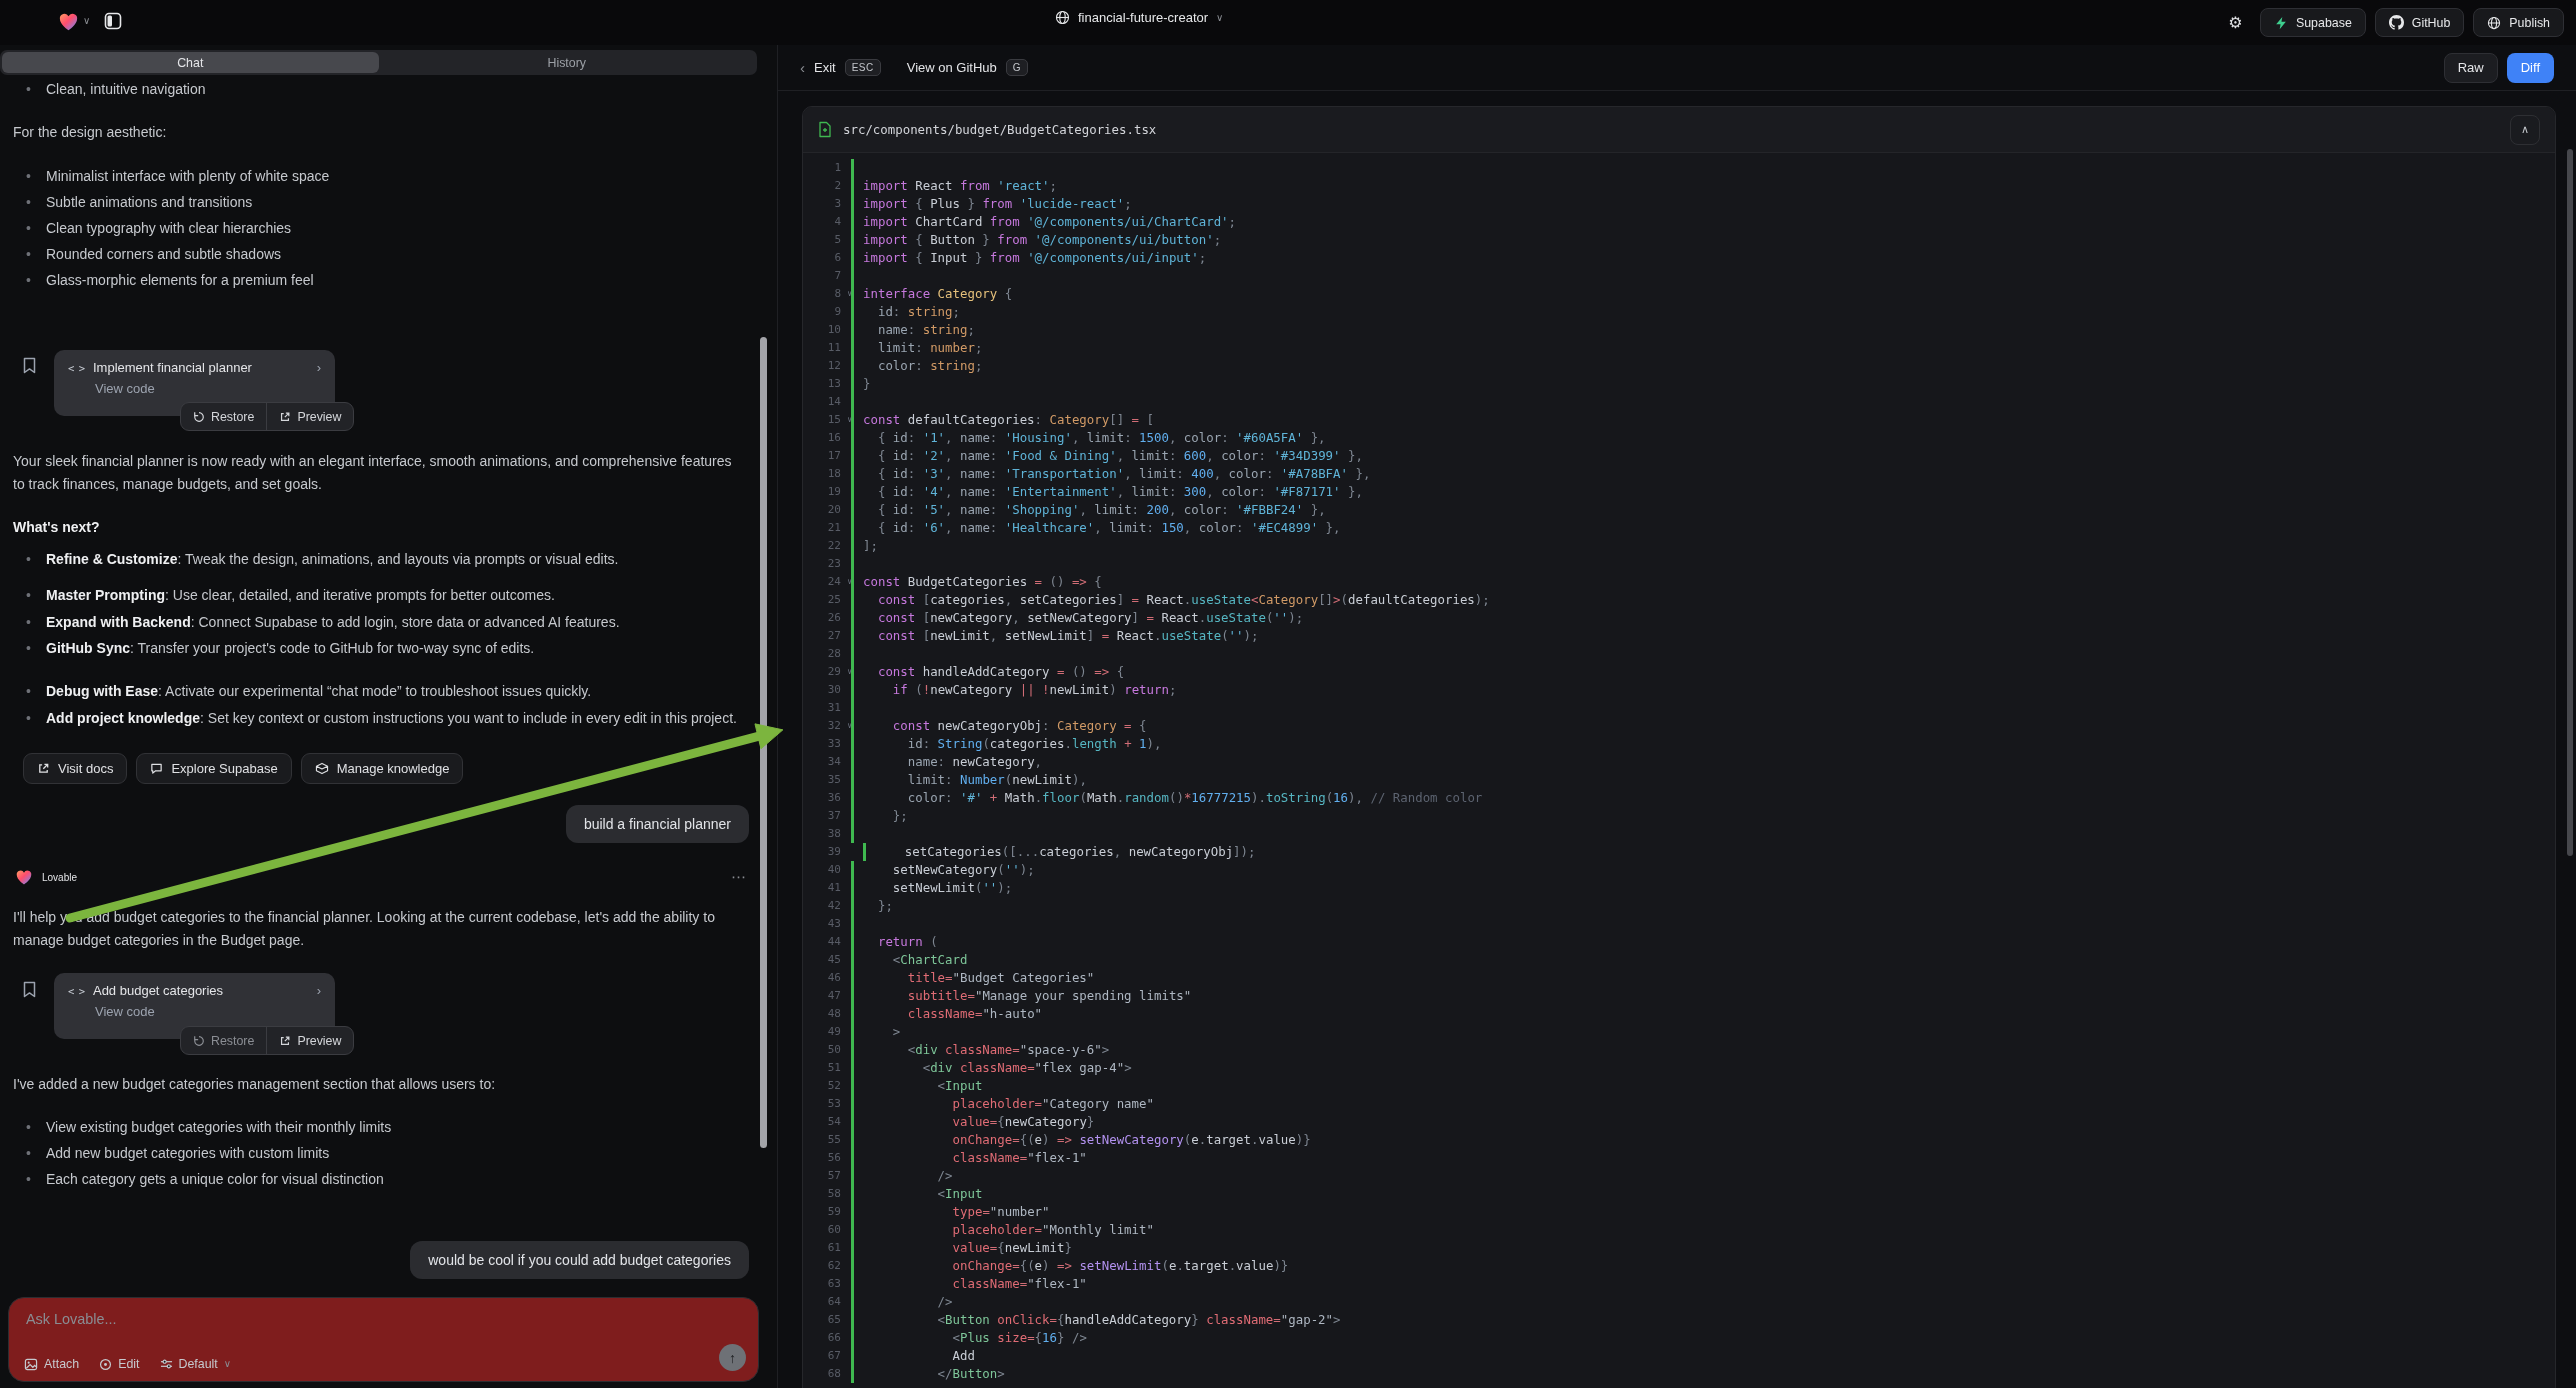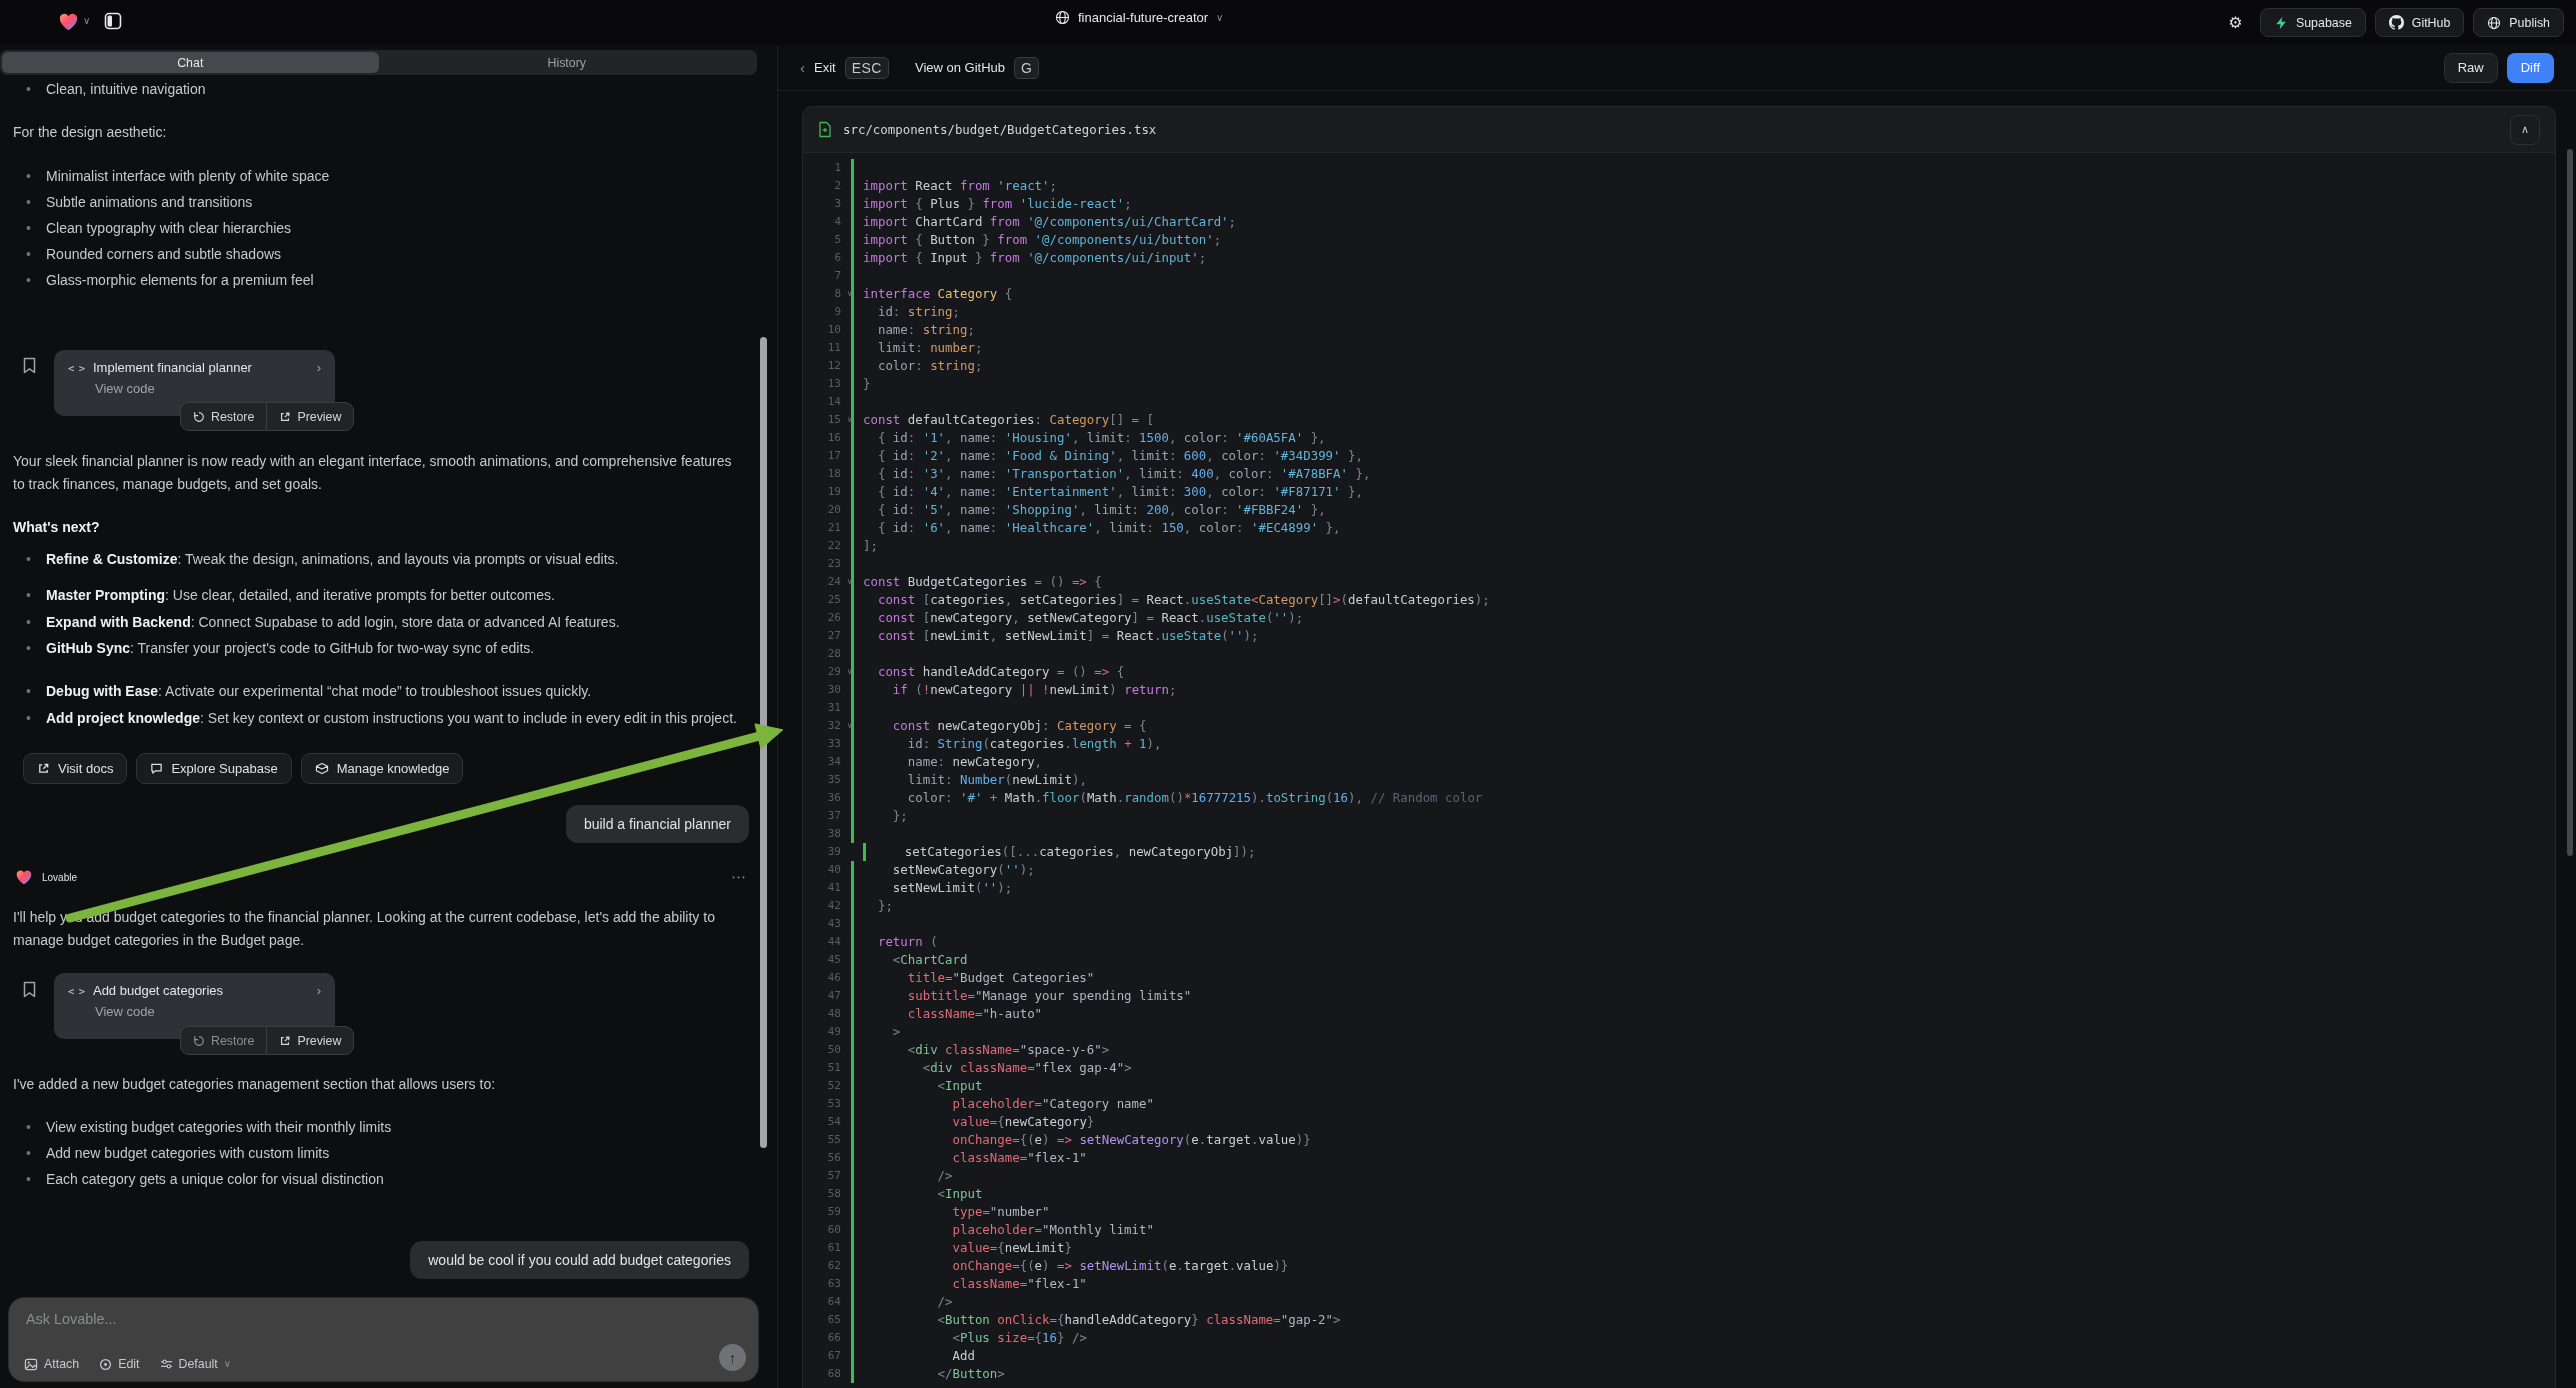--- a/index.html
+++ b/index.html
@@ -49,38 +49,38 @@
   .act-row{position:absolute;left:23px;top:753px;display:flex;gap:9px;}
   .act-btn{height:31px;display:flex;align-items:center;gap:8px;padding:0 13px;background:#1A1B1E;
            border:1px solid #313236;border-radius:9px;font-size:13px;color:#E0E1E4;cursor:pointer;}
 
   .bubble{position:absolute;right:28px;background:#2B2C30;border-radius:12px;padding:11px 18px;
           font-size:14px;color:#E2E4E8;white-space:nowrap;}
   .lov-row{position:absolute;left:15px;top:868px;width:732px;display:flex;align-items:center;gap:9px;}
   .lov-name{font-size:10px;color:#E4E5E8;}
   .more-dots{margin-left:auto;color:#8A8D93;font-size:15px;letter-spacing:1px;cursor:pointer;}
 
-  #input-box{position:absolute;left:8px;top:1297px;width:751px;height:85px;background:#404040;
+  #input-box{position:absolute;left:8px;top:1297px;width:751px;height:85px;background:#7f1d1d;
              border:1px solid #2C2D31;border-radius:16px;}
   .input-ph{position:absolute;left:17px;top:13px;font-size:14.4px;color:#8A8D93;}
   .input-row{position:absolute;left:15px;bottom:10px;display:flex;align-items:center;gap:20px;
              font-size:12.4px;color:#C6C9CE;}
   .in-item{display:flex;align-items:center;gap:6px;cursor:pointer;}
   .send-btn{position:absolute;right:12px;bottom:10px;width:27px;height:27px;border-radius:50%;
             background:#6E7176;color:#1A1B1E;display:flex;align-items:center;justify-content:center;
             font-size:14px;cursor:pointer;}
   #chat-scrollbar{position:absolute;left:760px;top:337px;width:7px;height:811px;border-radius:4px;
                   background:#B4B5BA;opacity:.9;z-index:20;cursor:pointer;}
 
   
   #code-panel{position:absolute;left:777px;top:0;right:0;height:100%;background:#0D0E11;border-left:1px solid #1F2024;}
   #code-toolbar{position:absolute;left:0;top:45px;right:0;height:46px;border-bottom:1px solid #1F2024;
                 display:flex;align-items:center;padding:0 22px;}
   .ct-item{display:flex;align-items:center;gap:9px;color:#E4E5E8;font-size:13px;cursor:pointer;}
-  .key-chip{font-size:14px;color:#C3C6CB;border:1px solid #3A3B40;background:#1E1F23;border-radius:5px;
+  .key-chip{font-size:10px;color:#C3C6CB;border:1px solid #3A3B40;background:#1E1F23;border-radius:5px;
             padding:2px 6px;letter-spacing:0.5px;}
   .ct-right{margin-left:auto;display:flex;gap:9px;}
   .raw-btn{height:30px;padding:0 13px;display:flex;align-items:center;background:#1C1D21;border:1px solid #2E2F34;
            border-radius:8px;color:#E4E5E8;font-size:13px;cursor:pointer;}
   .diff-btn{height:30px;padding:0 13px;display:flex;align-items:center;border-radius:8px;color:#fff;
             font-size:13px;cursor:pointer;border:1px solid transparent;}
 
   #file-card{position:absolute;left:24px;top:106px;right:20px;height:1294px;background:#16171B;
              border:1px solid #26272B;border-radius:10px;overflow:hidden;}
   #file-header{height:46px;display:flex;align-items:center;gap:11px;padding:0 15px;background:#1A1B1F;

